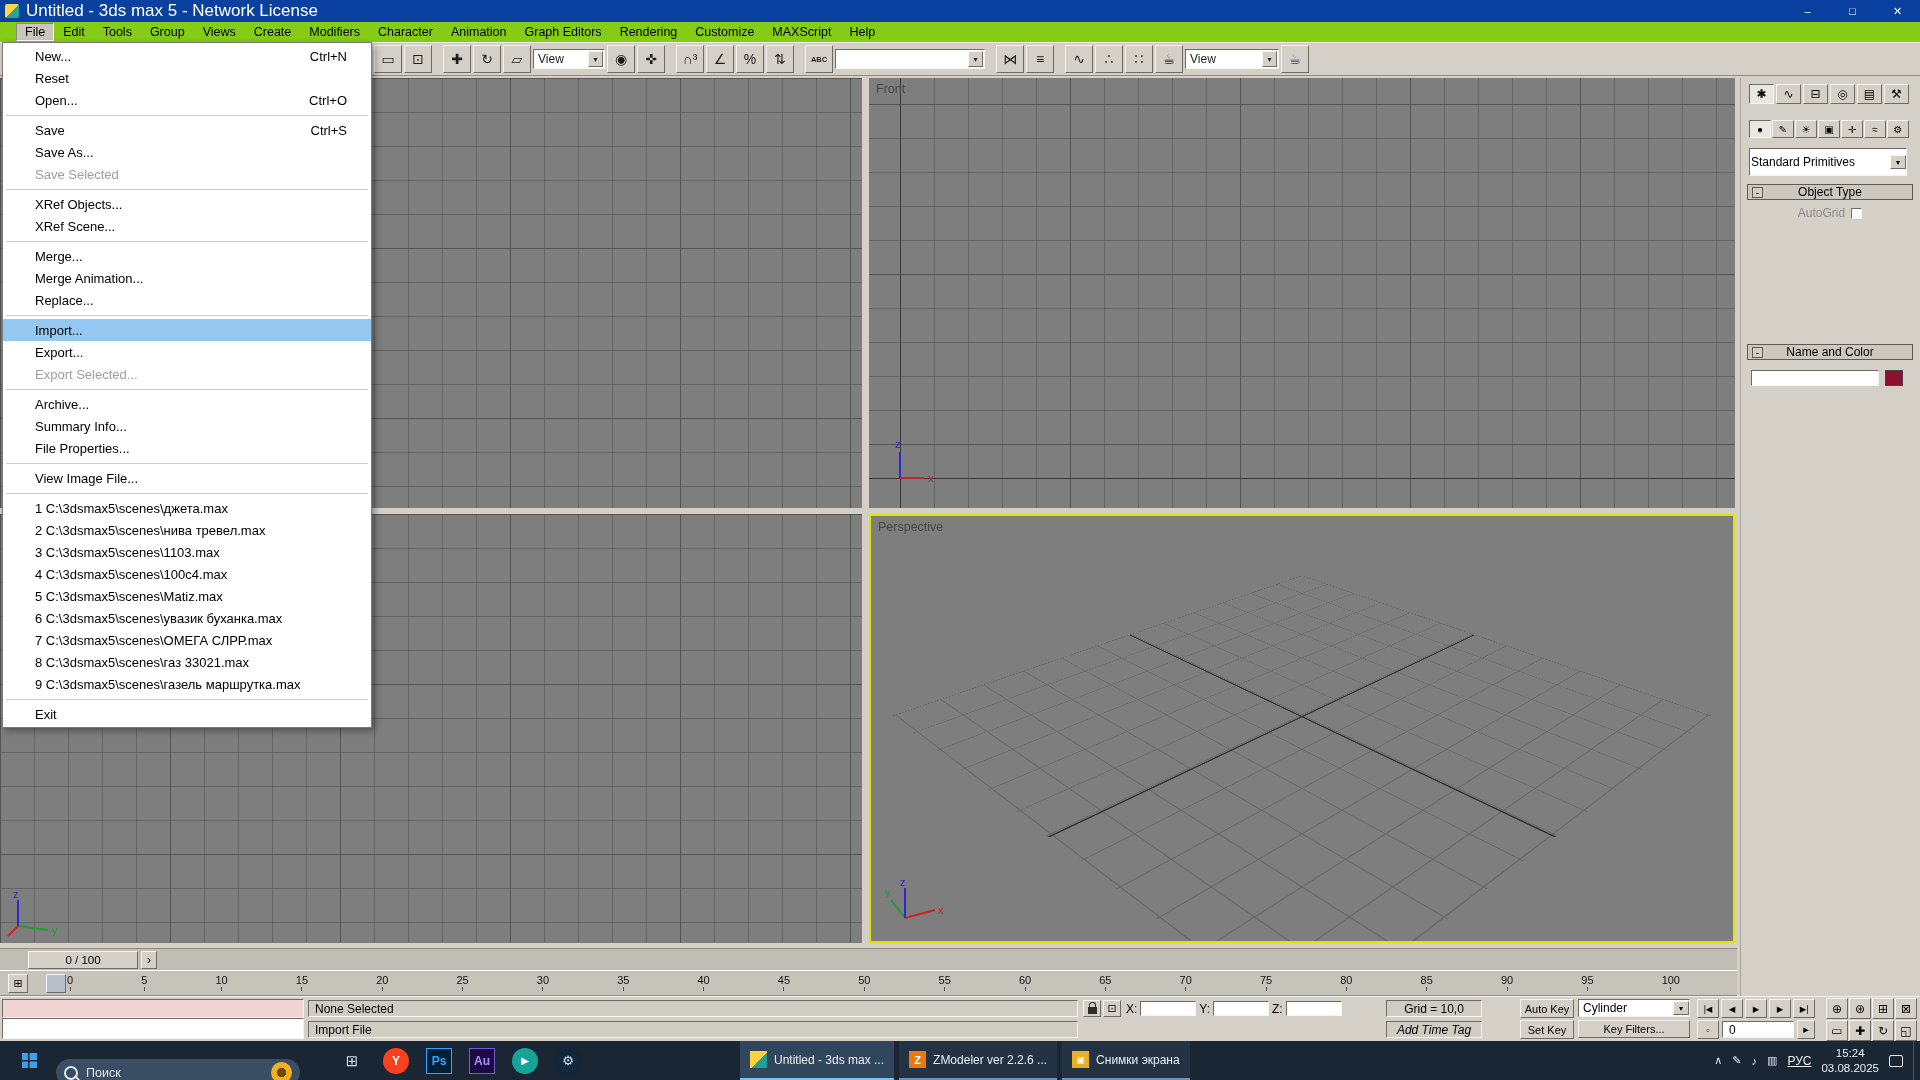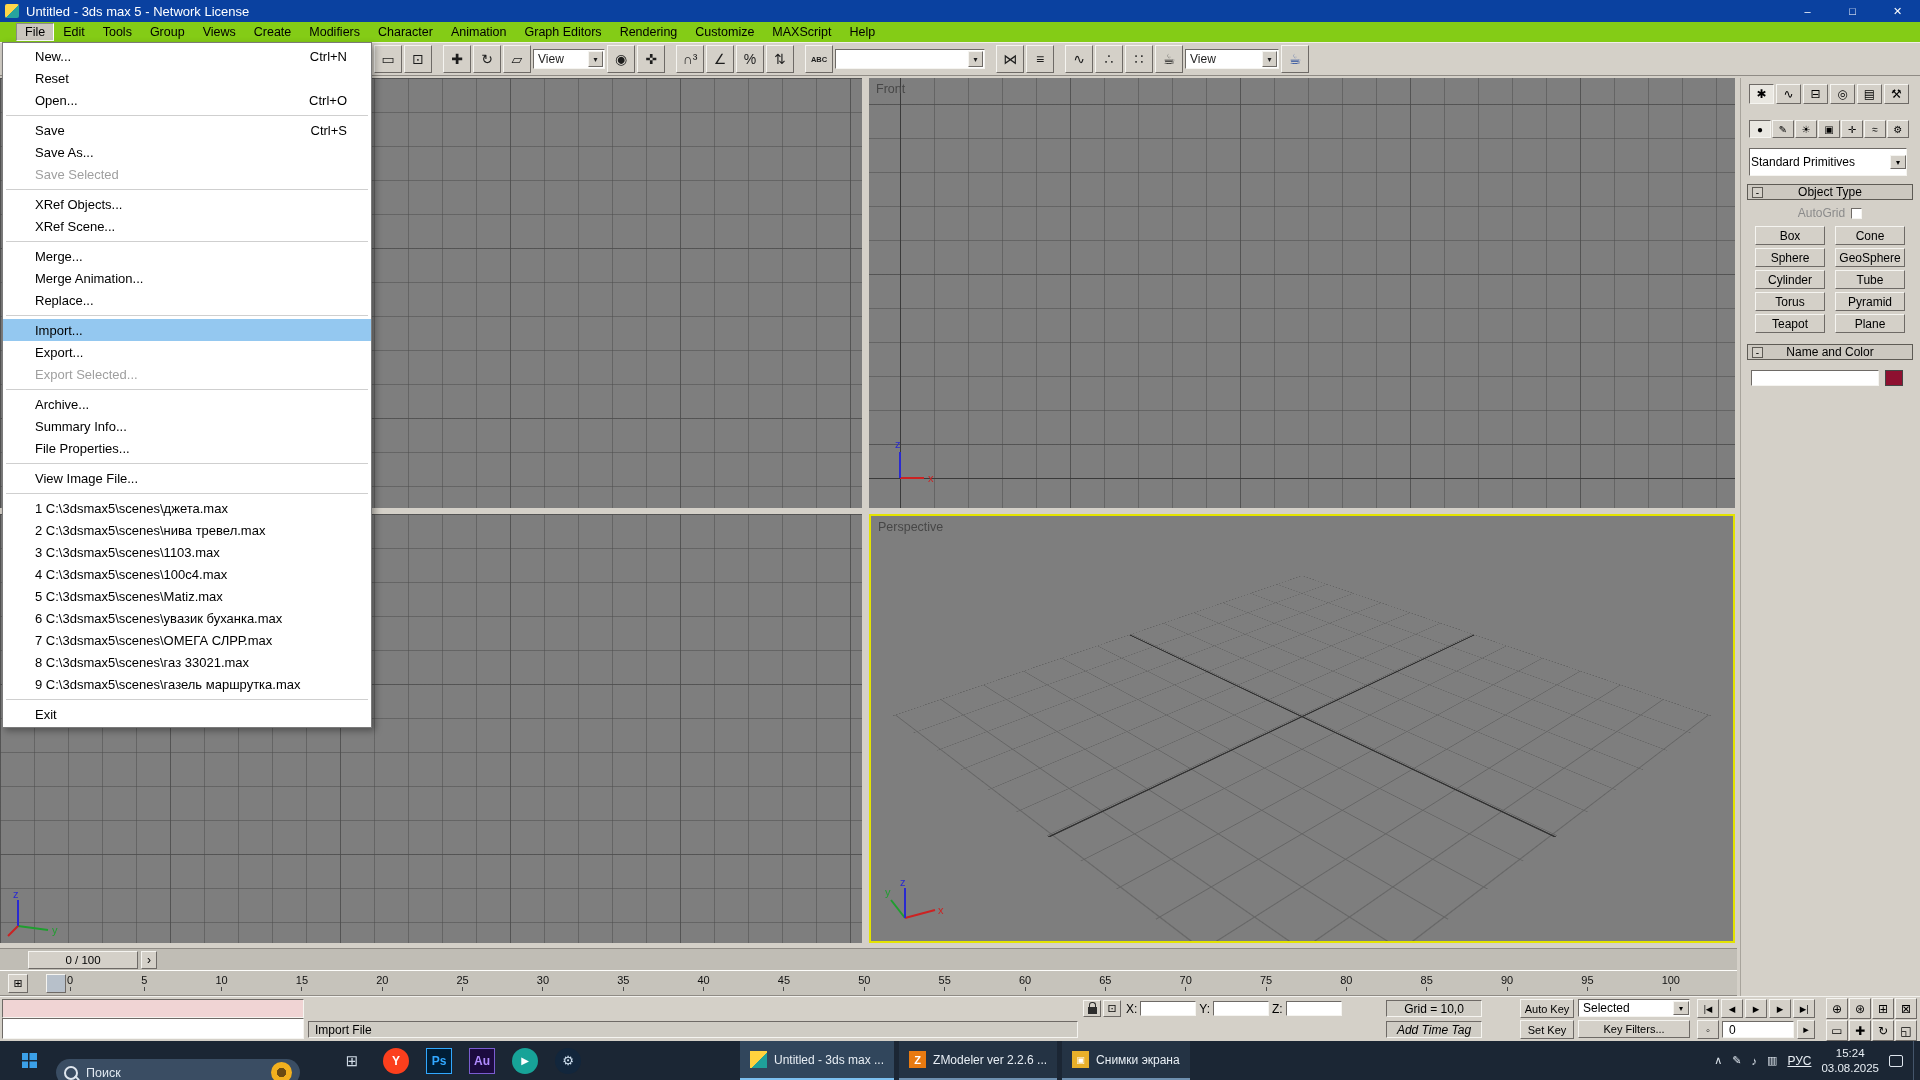--- a/index.html
+++ b/index.html
@@ -6,21 +6,21 @@
   .screen{position:relative;width:1920px;height:1080px;background:#d4d0c8;overflow:hidden;
     font-family:"Liberation Sans","DejaVu Sans",sans-serif;font-size:12px;color:#000;}
 
   
   .raised{border:1px solid;border-color:#f5f4f0 #6e6a66 #6e6a66 #f5f4f0;background:#d4d0c8;box-sizing:border-box;}
   .sunken{border:1px solid;border-color:#6e6a66 #f5f4f0 #f5f4f0 #6e6a66;box-sizing:border-box;}
 
   
   .titlebar{position:absolute;left:0;top:0;width:1920px;height:22px;background:#0a41a0;display:flex;align-items:center;}
   .app-icon{width:14px;height:14px;margin-left:5px;background:linear-gradient(135deg,#ffd64a 0 52%,#27a39e 52% 100%);border-radius:2px;flex:0 0 auto;}
-  .title-text{color:#fff;font-size:13px;margin-left:7px;white-space:nowrap;}
+  .title-text{color:#fff;font-size:17px;margin-left:7px;white-space:nowrap;}
   .winbtns{position:absolute;right:0;top:0;height:22px;display:flex;}
   .winbtn{width:45px;height:22px;display:flex;align-items:center;justify-content:center;color:#fff;font-size:11px;}
 
   
   .menubar{position:absolute;left:0;top:22px;width:1920px;height:20px;background:#84cc16;display:flex;align-items:center;padding-left:16px;box-sizing:border-box;}
   .menu-title{padding:2px 9px;font-size:12.5px;white-space:nowrap;}
   .menu-title.open{background:#cac6be;border:1px solid;border-color:#8a8a8a #ffffff #ffffff #8a8a8a;padding:1px 8px;}
 
   
   .toolbar{position:absolute;left:0;top:42px;width:1920px;height:34px;background:#d4d0c8;border-top:1px solid #f0efeb;border-bottom:1px solid #8f8b85;box-sizing:border-box;display:flex;align-items:center;padding-left:374px;gap:2px;}
@@ -370,33 +370,20 @@
     </div>
 
     <div class="rollout" style="top:106px;">
       <span class="ro-minus">-</span>
       <span class="ro-title">Object Type</span>
     </div>
     <div class="autogrid">
       <span>AutoGrid</span>
       <span class="checkbox"></span>
     </div>
-    <div class="ot-buttons">
-
-    <span class="ot-btn">Box</span>
-        <span class="ot-btn">Cone</span>
-        <span class="ot-btn">Sphere</span>
-        <span class="ot-btn">GeoSphere</span>
-        <span class="ot-btn">Cylinder</span>
-        <span class="ot-btn">Tube</span>
-        <span class="ot-btn">Torus</span>
-        <span class="ot-btn">Pyramid</span>
-        <span class="ot-btn">Teapot</span>
-        <span class="ot-btn">Plane</span>
-      </div>
 
     <div class="rollout" style="top:266px;">
       <span class="ro-minus">-</span>
       <span class="ro-title">Name and Color</span>
     </div>
     <div class="name-row">
       <span class="name-input sunken"></span>
       <span class="color-swatch" style="background: rgb(142, 16, 48);"></span>
     </div>
   </div>
@@ -432,20 +419,21 @@
         <span class="tick">90</span>
         <span class="tick">95</span>
         <span class="tick">100</span>
       </div>
   </div>
 
   <div class="statusbar">
     <div class="ml-pink sunken"></div>
     <div class="ml-white sunken"></div>
 
+    <span class="field sunken" style="left:308px;top:3px;width:770px;height:17px;">None Selected</span>
     <span class="field sunken" style="left:308px;top:24px;width:770px;height:17px;">Import File</span>
 
     <span class="sbtn raised" style="left:1083px;top:3px;width:18px;height:17px;">
         <span class="lockglyph"></span>
       </span>
     <span class="sbtn raised" style="left:1103px;top:3px;width:18px;height:17px;">⊡</span>
 
     <div class="xyz">
       <span>X:</span>
       <span class="xyz-field sunken"></span>
@@ -455,21 +443,21 @@
       <span class="xyz-field sunken"></span>
     </div>
 
     <span class="field sunken" style="left:1386px;top:3px;width:96px;height:17px;justify-content:center;padding-left:0;">Grid = 10,0</span>
     <span class="field sunken" style="left:1386px;top:24px;width:96px;height:17px;justify-content:center;padding-left:0;font-style:italic;">Add Time Tag</span>
 
     <span class="sbtn raised" style="left:1520px;top:2px;width:54px;height:19px;font-size:11px;">Auto Key</span>
     <span class="sbtn raised" style="left:1520px;top:23px;width:54px;height:19px;font-size:11px;">Set Key</span>
 
     <span class="combo2 sunken" style="left:1578px;top:2px;width:112px;height:18px;">
-      <span>Selected</span>
+      <span>Cylinder</span>
       <span class="cmb-arrow">▾</span>
     </span>
     <span class="sbtn raised" style="left:1578px;top:23px;width:112px;height:18px;font-size:11px;">Key Filters...</span>
 
     <div class="transport">
 
     <span class="tr-btn raised">
           <span>|◀</span>
         </span>
         <span class="tr-btn raised">

